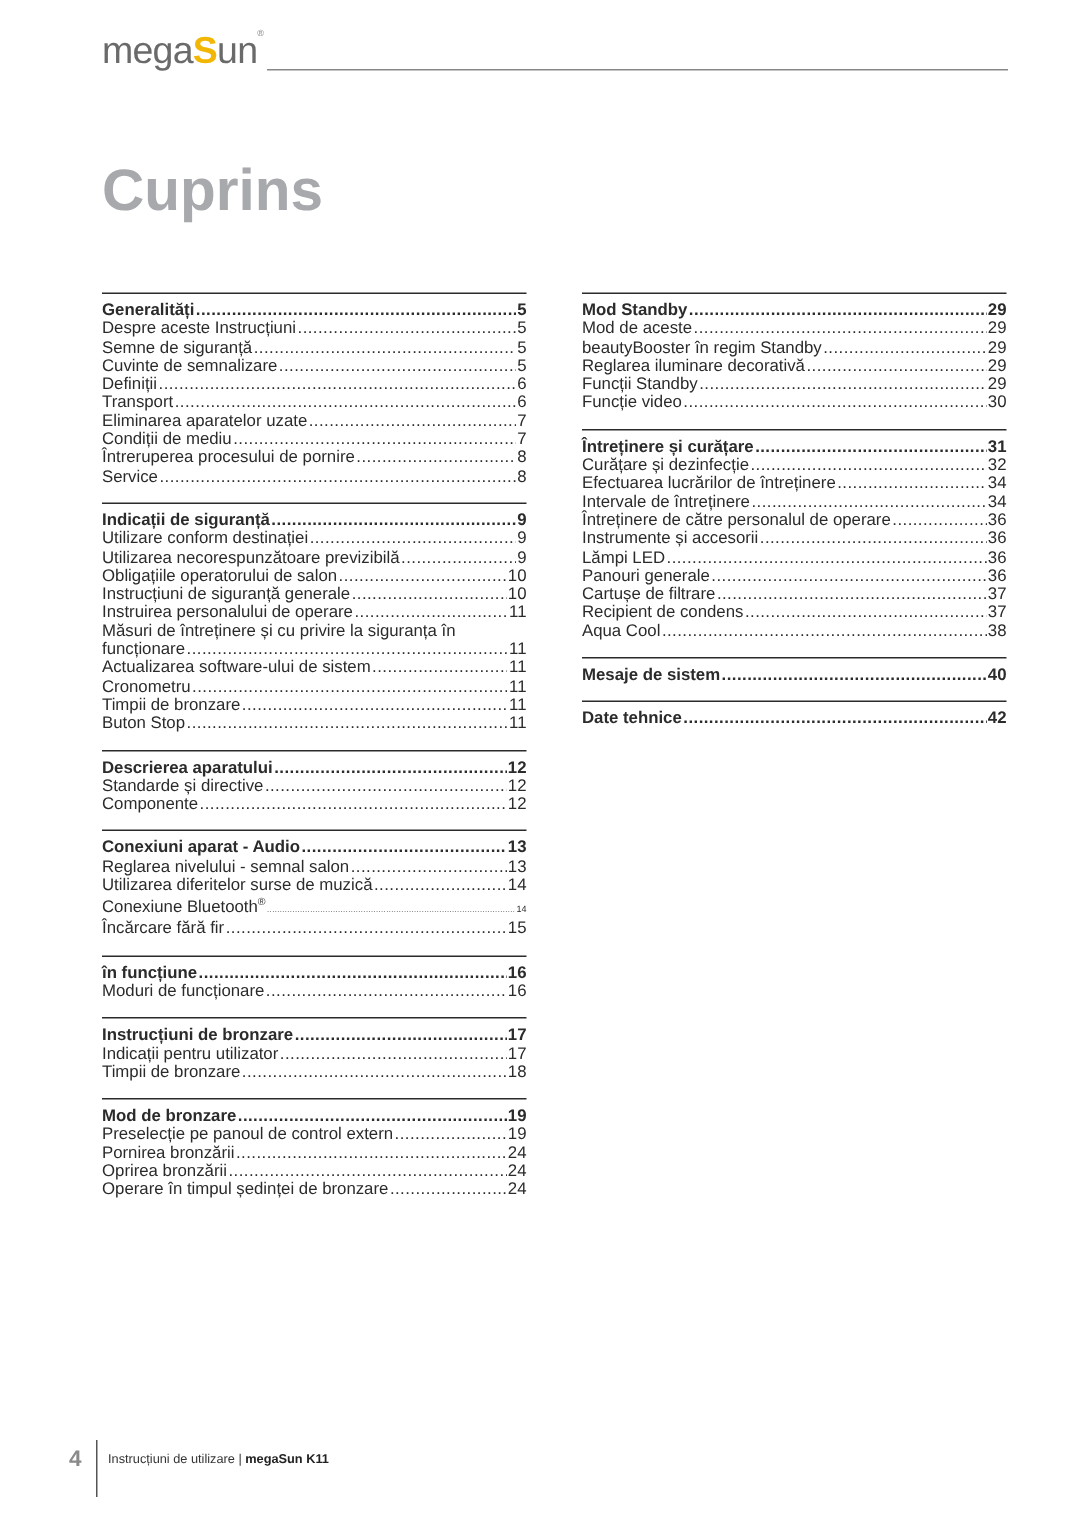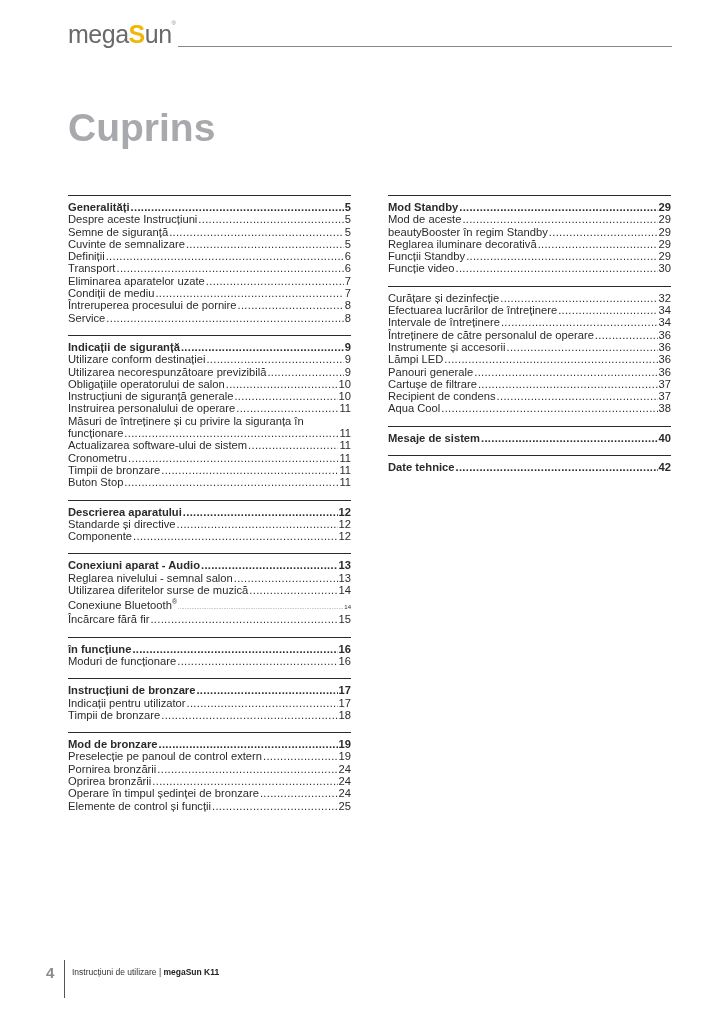--- a/index.html
+++ b/index.html
@@ -253,25 +253,20 @@
     <div class="entry">
         <span class="t">Oprirea bronzării</span>
         <span class="dots"></span>
         <span class="p">24</span>
       </div>
     <div class="entry">
         <span class="t">Operare în timpul ședinței de bronzare</span>
         <span class="dots"></span>
         <span class="p">24</span>
       </div>
-    <div class="entry">
-        <span class="t">Elemente de control și funcții</span>
-        <span class="dots"></span>
-        <span class="p">25</span>
-      </div>
   </div>
 </div>
 
 <div class="col right">
 
   <div class="section">
     <div class="entry head">
         <span class="t">Mod Standby</span>
         <span class="dots"></span>
         <span class="p">29</span>
@@ -297,20 +292,25 @@
         <span class="p">29</span>
       </div>
     <div class="entry">
         <span class="t">Funcție video</span>
         <span class="dots"></span>
         <span class="p">30</span>
       </div>
   </div>
 
   <div class="section">
+    <div class="entry head">
+        <span class="t">Întreținere și curățare</span>
+        <span class="dots"></span>
+        <span class="p">31</span>
+      </div>
     <div class="entry">
         <span class="t">Curățare și dezinfecție</span>
         <span class="dots"></span>
         <span class="p">32</span>
       </div>
     <div class="entry">
         <span class="t">Efectuarea lucrărilor de întreținere</span>
         <span class="dots"></span>
         <span class="p">34</span>
       </div>

